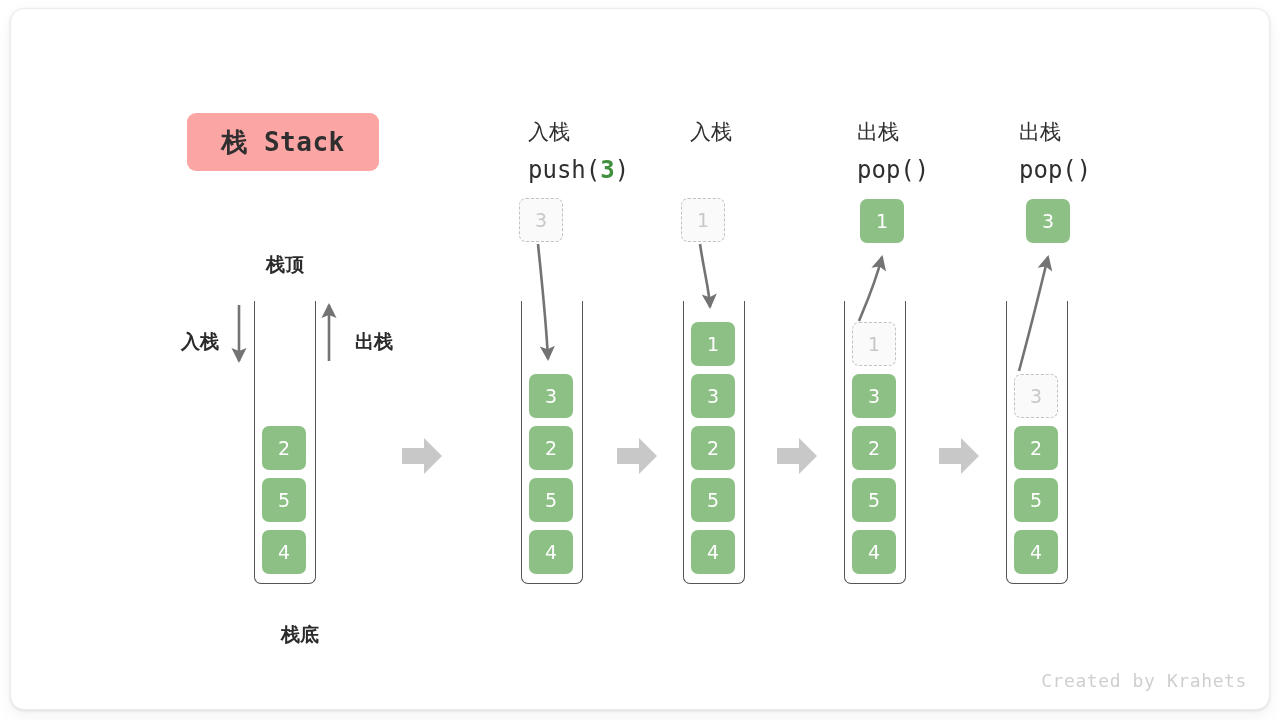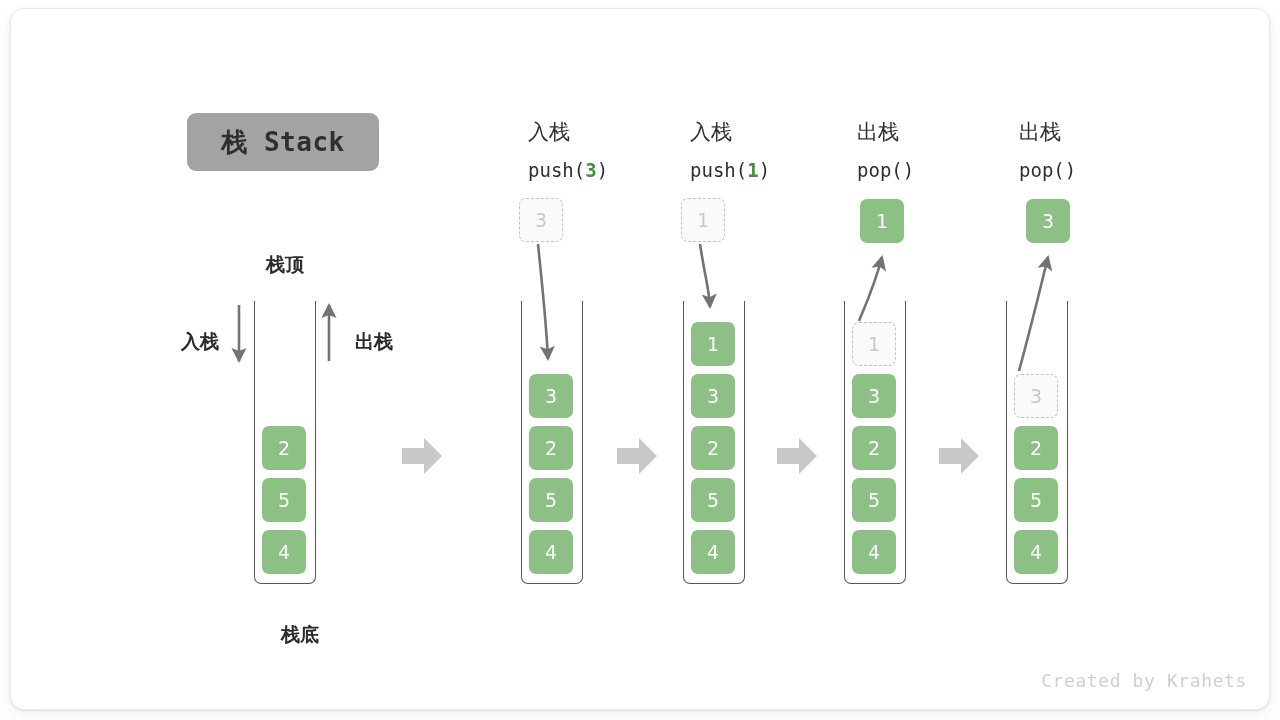--- a/index.html
+++ b/index.html
@@ -12,37 +12,37 @@
     position:absolute;left:10px;top:8px;width:1258px;height:700px;
     background:#ffffff;border:1px solid #ebebeb;border-radius:14px;
     box-shadow:0 1px 3px rgba(0,0,0,.10),0 6px 18px rgba(0,0,0,.05);
     overflow:hidden;
   }
   #stage{position:absolute;left:0;top:0;width:1258px;height:700px;}
 
   
   .title-chip{
     position:absolute;left:176px;top:104px;width:192px;height:58px;
-    background:#a3a3a3;border-radius:9px;
+    background:#fca5a5;border-radius:9px;
     display:flex;align-items:center;justify-content:center;
     font-family:"DejaVu Sans Mono","Liberation Mono",monospace;
     font-size:26px;font-weight:bold;color:#2f2f2f;letter-spacing:.5px;
   }
 
   
   .cn-label{
     position:absolute;font-size:19px;font-weight:bold;color:#2b2b2b;
     white-space:nowrap;
   }
   .col-head{
     position:absolute;width:160px;text-align:left;
     font-size:21px;color:#2f2f2f;line-height:38px;white-space:nowrap;
   }
   .col-head .cn{font-family:"Liberation Sans","DejaVu Sans",sans-serif;}
-  .col-head .mono{font-family:"DejaVu Sans Mono","Liberation Mono",monospace;font-size:19px;}
+  .col-head .mono{font-family:"DejaVu Sans Mono","Liberation Mono",monospace;font-size:24px;}
   .col-head .arg{color:#3f8f3c;font-weight:bold;}
 
   
   .stack-box{
     position:absolute;width:60px;
     border-left:1.6px solid #555;border-right:1.6px solid #555;
     border-bottom:1.6px solid #555;border-top:none;
     border-radius:0 0 7px 7px;background:transparent;
   }
 
@@ -83,21 +83,20 @@
   <div class="cn-label" style="left:270px;top:613px;">栈底</div>
   <div class="cn-label" style="left:170px;top:320px;">入栈</div>
   <div class="cn-label" style="left:344px;top:320px;">出栈</div>
 
   <div class="col-head" style="left:517px;top:104px;">
     <div class="cn">入栈</div>
     <div class="mono"><span>push(</span><span class="arg">3</span><span>)</span></div>
   </div>
   <div class="col-head" style="left:679px;top:104px;">
     <div class="cn">入栈</div>
-    <div class="mono"><span>push(</span><span class="arg">1</span><span>)</span></div>
   </div>
   <div class="col-head" style="left:846px;top:104px;">
     <div class="cn">出栈</div>
     <div class="mono"><span>pop(</span><span class="arg"></span><span>)</span></div>
   </div>
   <div class="col-head" style="left:1008px;top:104px;">
     <div class="cn">出栈</div>
     <div class="mono"><span>pop(</span><span class="arg"></span><span>)</span></div>
   </div>
 

